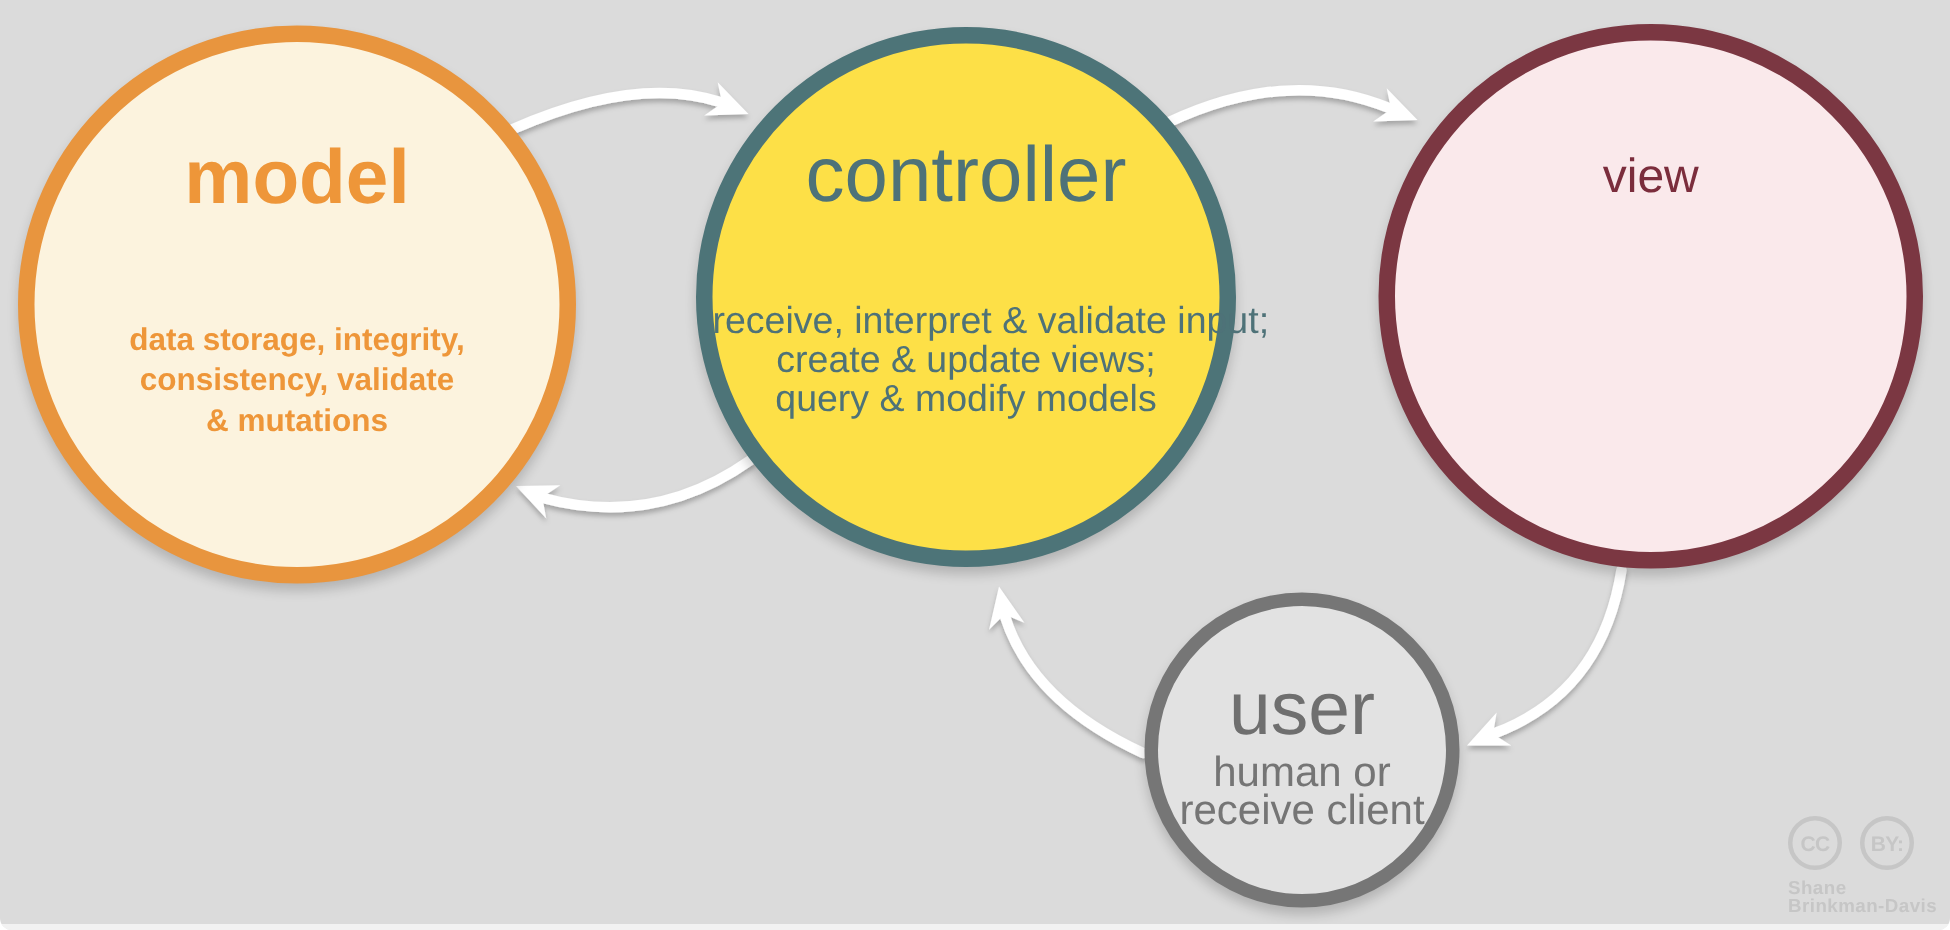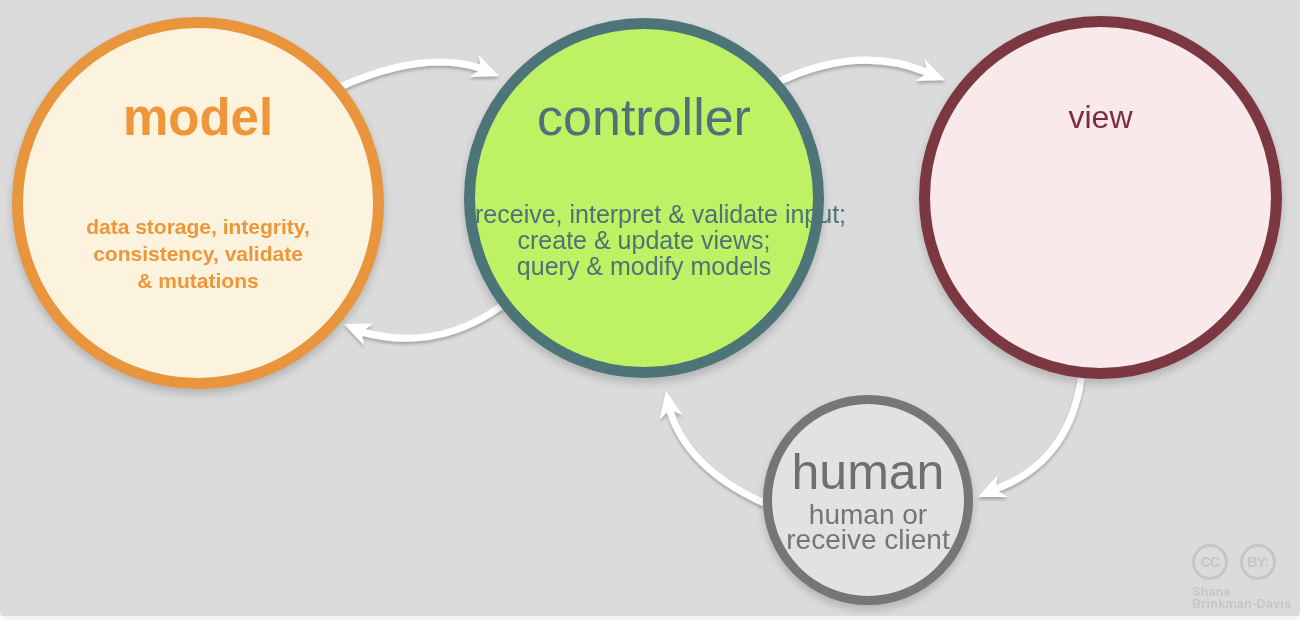--- a/index.html
+++ b/index.html
@@ -26,21 +26,21 @@
 
   .node-model {
     left:12px; top:17px; width:372px; height:372px;
     border:11px solid #E8953E; background:#FCF3DE; color:#EE9639;font-weight:bold;
   }
   .node-model .title { top:64px; font-size:51px; line-height:51px; }
   .node-model .body  { top:185px; font-size:21px; line-height:27px; }
 
   .node-controller {
     left:464px; top:18px; width:360px; height:360px;
-    border:11px solid #4D7478; background:#bef264; color:#4E7278;
+    border:11px solid #4D7478; background:#fde047; color:#4E7278;
   }
   .node-controller .title { top:62px; font-size:52px; line-height:52px; }
   .node-controller .body  { top:172px; font-size:25px; line-height:26px; }
 
   .node-view {
     left:919px; top:16px; width:363px; height:363px;
     border:11px solid #7B3742; background:#FAE9EB; color:#7B2D3C;
   }
   .node-view .title { top:64px; font-size:32px; line-height:52px; }
   .node-view .body  { top:205px; font-size:22px; line-height:24px; }
@@ -116,21 +116,21 @@
       <div>create &amp; update views;</div>
       <div>query &amp; modify models</div>
     </div>
   </div>
 
   <div class="node node-view">
     <div class="title">view</div>
   </div>
 
   <div class="node node-user">
-    <div class="title">human</div>
+    <div class="title">user</div>
     <div class="body">
       <div>human or</div>
       <div>receive client</div>
     </div>
   </div>
 
   <div class="attribution">
     <div class="badge-row">
       <div class="badge">CC</div>
       <div class="badge">BY:</div>

